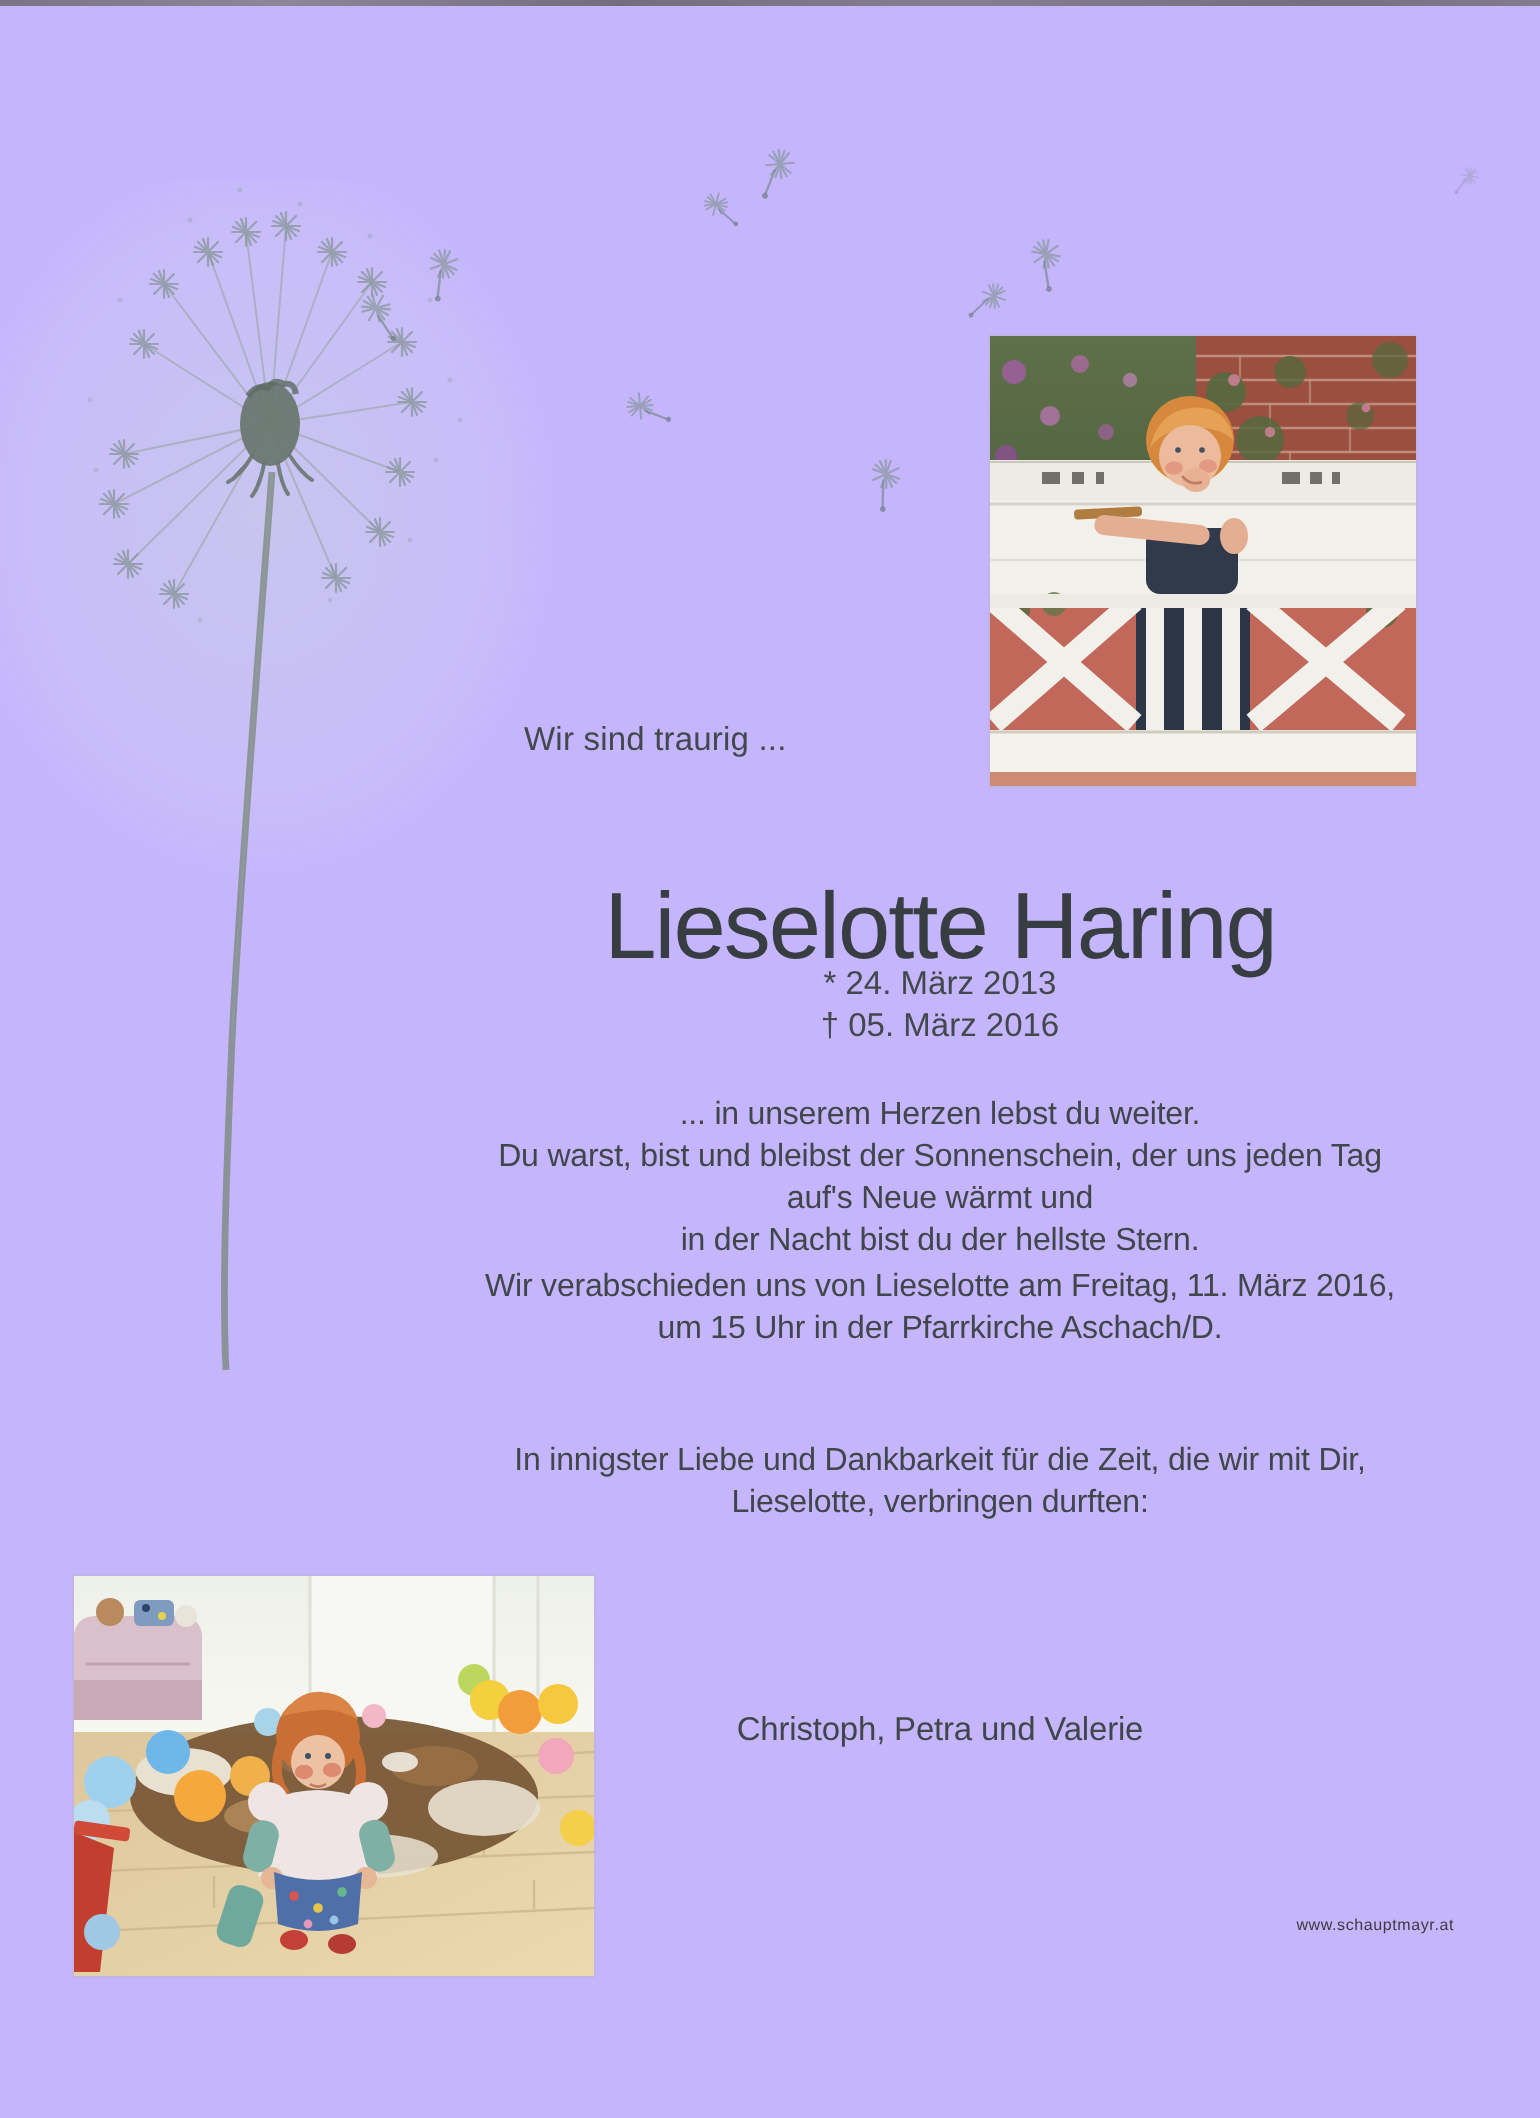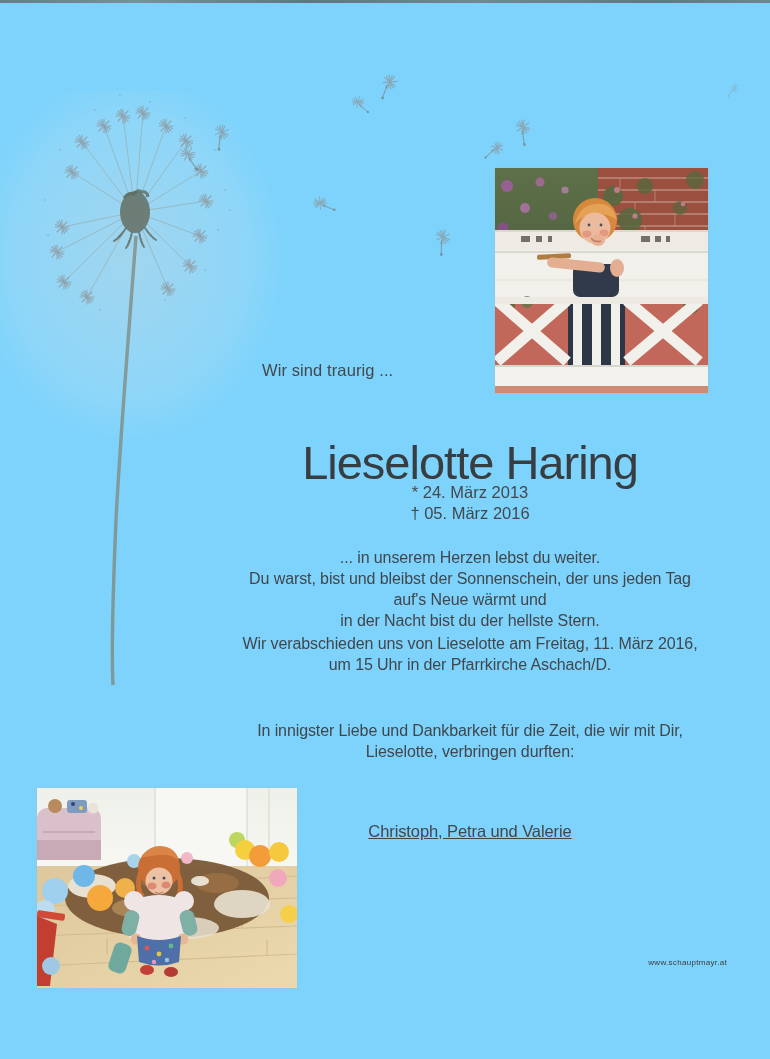--- a/index.html
+++ b/index.html
@@ -1,19 +1,19 @@
 <!DOCTYPE html>
 <html><head>
 <meta charset="utf-8">
 <style>
   html,body{margin:0;padding:0;}
   .page{
     position:relative;
     width:770px;height:1059px;
-    background:#7dd3fc;
+    background:#c4b5fd;
     overflow:hidden;
     font-family:"Liberation Sans",sans-serif;
     color:#3d4247;
   }
   .scan-strip{
     position:absolute;top:0;left:0;width:770px;height:3px;
     background:linear-gradient(90deg,#5f5f5f 0%,#787878 18%,#565656 40%,#6e6e6e 62%,#585858 85%,#6a6a6a 100%);
     opacity:.75;
   }
   .dandelion-wash{
@@ -37,21 +37,21 @@
   .name{
     top:436px;
     font-size:47px;line-height:54px;font-weight:400;
     letter-spacing:-1px;color:#383d42;
   }
   .dates{top:482px;font-size:16.5px;line-height:21px;color:#43484c;}
   .block{font-size:16px;line-height:21px;letter-spacing:-.1px;color:#41464b;}
   .poem{top:547px;}
   .farewell{top:633px;}
   .thanks{top:720px;text-align:center;}
-  .signature{top:821px;font-size:16.5px;text-decoration:underline;}
+  .signature{top:855px;font-size:16.5px;}
   .website{
     position:absolute;top:958px;right:43px;
     font-size:8px;letter-spacing:.3px;color:#3c3c3c;
   }
 </style>
 </head>
 <body>
 
 <div class="page">
 

